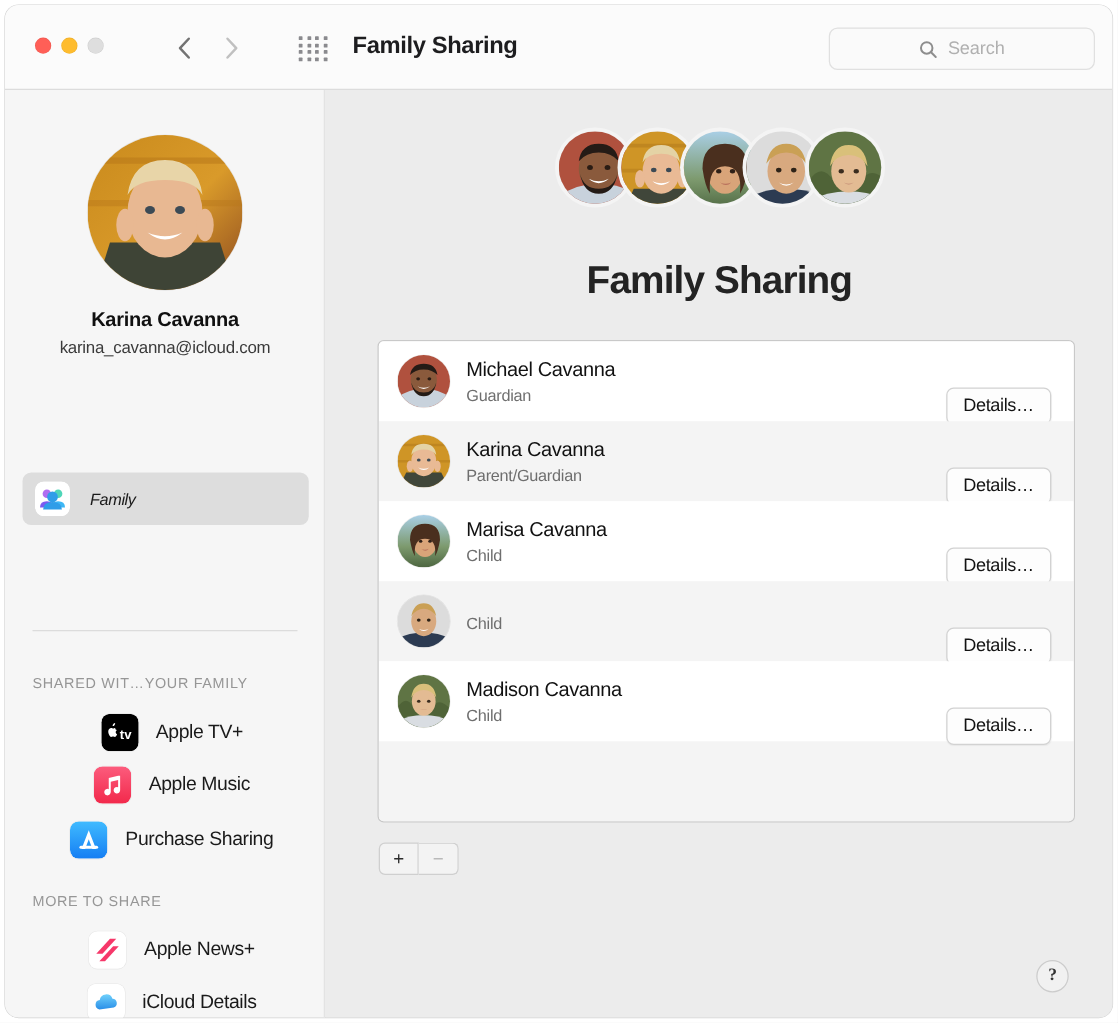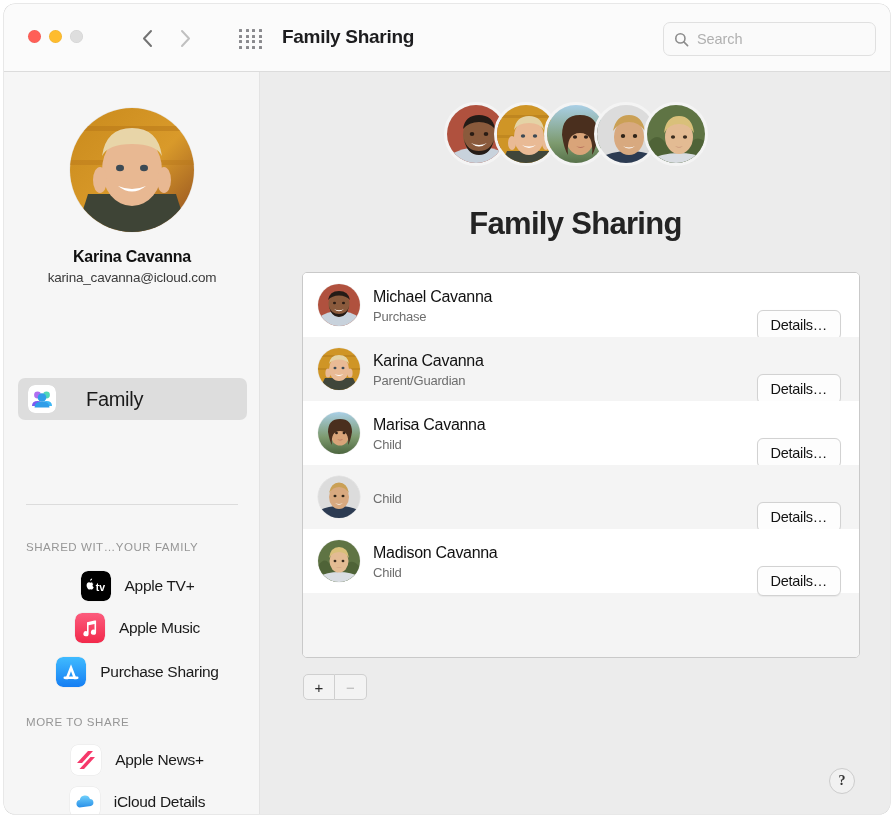--- a/index.html
+++ b/index.html
@@ -52,21 +52,21 @@
     font-size: 19px; font-weight: 700; color: #1d1d1f;
     letter-spacing: -0.3px;
   }
 
   #search-box {
     position: absolute; left: 659px; top: 18px;
     width: 213px; height: 34px;
     background: #fafafa;
     border: 1px solid #e0e0e0;
     border-radius: 7px;
-    display: flex; align-items: center; padding: 0 10px;
+    display: flex; align-items: center; padding: 0 10px; justify-content: center;
   }
   #search-input-text { font-size: 14.5px; color: #b0b0b0; margin-left: 8px; letter-spacing: -0.1px; }
 
   
   #sidebar {
     position: absolute; left: 0; top: 68px; width: 256px; height: 742px;
     background: #f6f6f6;
     border-right: 1px solid #e3e3e3;
   }
   #profile { position: absolute; left: 0; top: 0; width: 256px; text-align: center; padding-top: 36px; }
@@ -77,21 +77,21 @@
   }
   #profile-name { margin-top: 16px; font-size: 16px; font-weight: 700; color: #101010; letter-spacing: -0.2px; }
   #profile-email { margin-top: 4px; font-size: 13.5px; color: #3a3a3a; letter-spacing: -0.2px; }
 
   .side-row {
     position: absolute; left: 14px; width: 229px; height: 42px;
     display: flex; align-items: center; border-radius: 7px; padding-left: 10px;
   }
   .side-row.selected { background: #dddddd; }
   .side-icon { width: 28px; height: 28px; border-radius: 7px; flex: 0 0 auto; overflow: hidden; position: relative; }
-  .side-label { margin-left: 30px; font-size: 20px; color: #1a1a1a; letter-spacing: -0.3px; }
+  .side-label { margin-left: 16px; font-size: 13px; color: #1a1a1a; letter-spacing: -0.3px; font-style: italic; }
 
   #divider { position: absolute; left: 22px; top: 432px; width: 212px; height: 1px; background: #dcdcdc; }
 
   .group-title {
     position: absolute; left: 22px; font-size: 11.5px; font-weight: 400;
     color: #969696; letter-spacing: 0.55px;
   }
   .app-row { position: absolute; left: 14px; width: 229px; height: 40px; display: flex; align-items: center; padding-left: 10px; justify-content: center; }
   .app-icon { width: 30px; height: 30px; border-radius: 7px; flex: 0 0 auto; position: relative; overflow: hidden; box-shadow: 0 0 0 .5px rgba(0,0,0,.06); }
   .app-label { margin-left: 14px; font-size: 15.5px; color: #1a1a1a; letter-spacing: -0.3px; }
@@ -412,21 +412,21 @@
             <ellipse cx="21" cy="20" rx="10.5" ry="12.5" fill="#8a5a3c"></ellipse>
             <path d="M10 16 q1.5-9 11-9 q9.5 0 11 9 q-4-4.5-11-4.5 q-7 0-11 4.5 Z" fill="#241b16"></path>
             <path d="M11 22 q2 11 10 11 q8 0 10-11 q-2 8-10 8 q-8 0-10-8 Z" fill="#241b16"></path>
             <ellipse cx="16.5" cy="19" rx="1.5" ry="1.3" fill="#2a1c14"></ellipse>
             <ellipse cx="25.5" cy="19" rx="1.5" ry="1.3" fill="#2a1c14"></ellipse>
             <path d="M16 25 q5 4.5 10 0 q-5 2.5 -10 0 Z" fill="#ffffff"></path>
           </svg>
         </div>
         <div class="m-text">
           <div class="m-name">Michael Cavanna</div>
-          <div class="m-role">Purchase</div>
+          <div class="m-role">Guardian</div>
         </div>
         <button class="details-btn">Details…</button>
       </div>
 
       <div class="member-row even">
         <div class="m-av">
           <svg viewBox="0 0 42 42" width="42" height="42">
             <rect width="42" height="42" fill="#cf9526"></rect>
             <rect y="7" width="42" height="2" fill="#b0781a" opacity=".5"></rect>
             <rect y="20" width="42" height="2" fill="#b0781a" opacity=".45"></rect>

